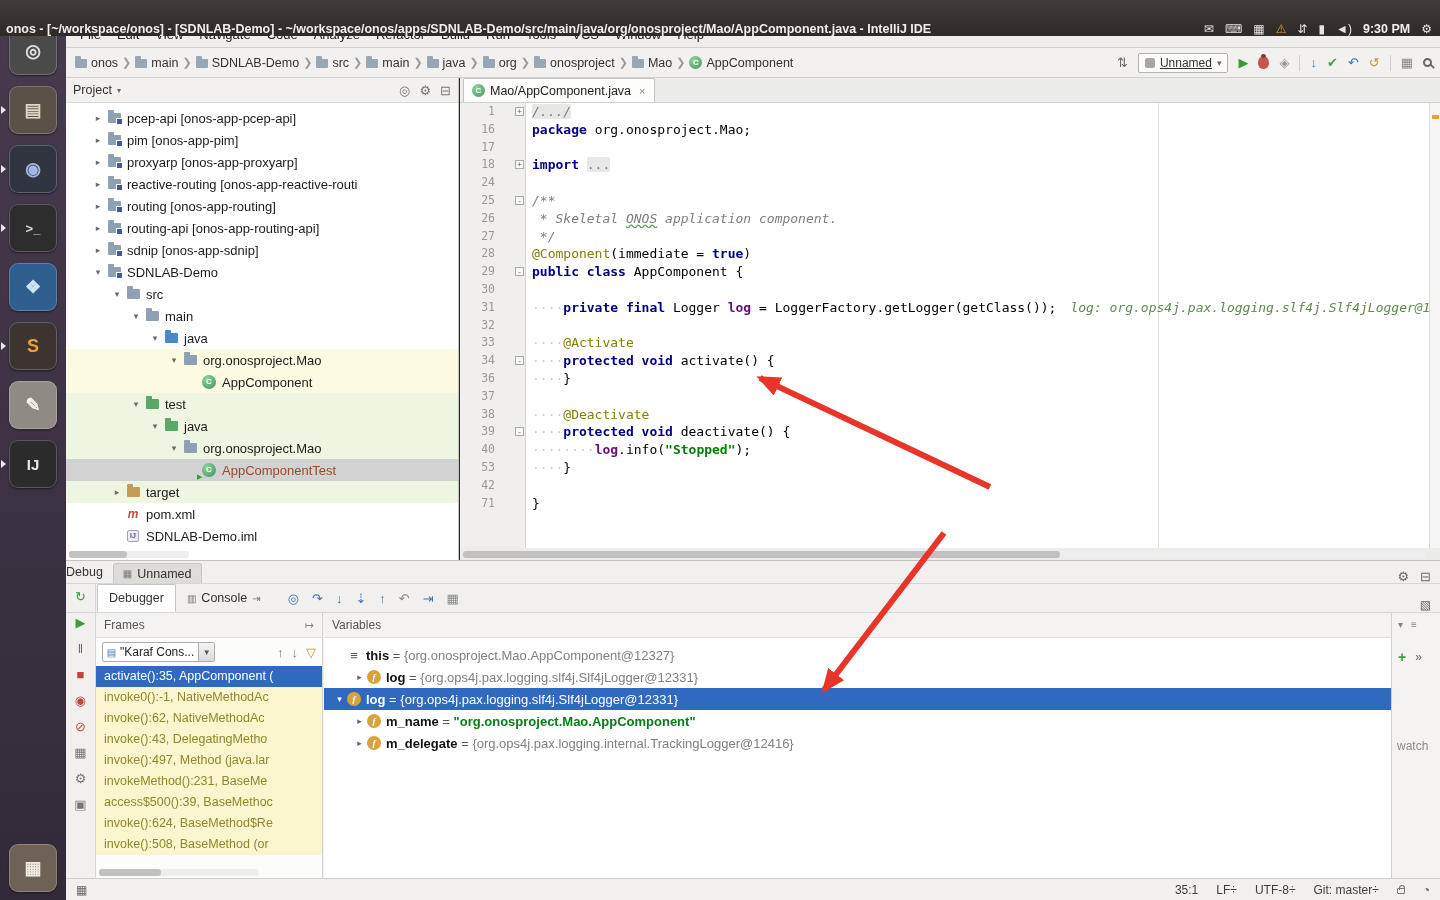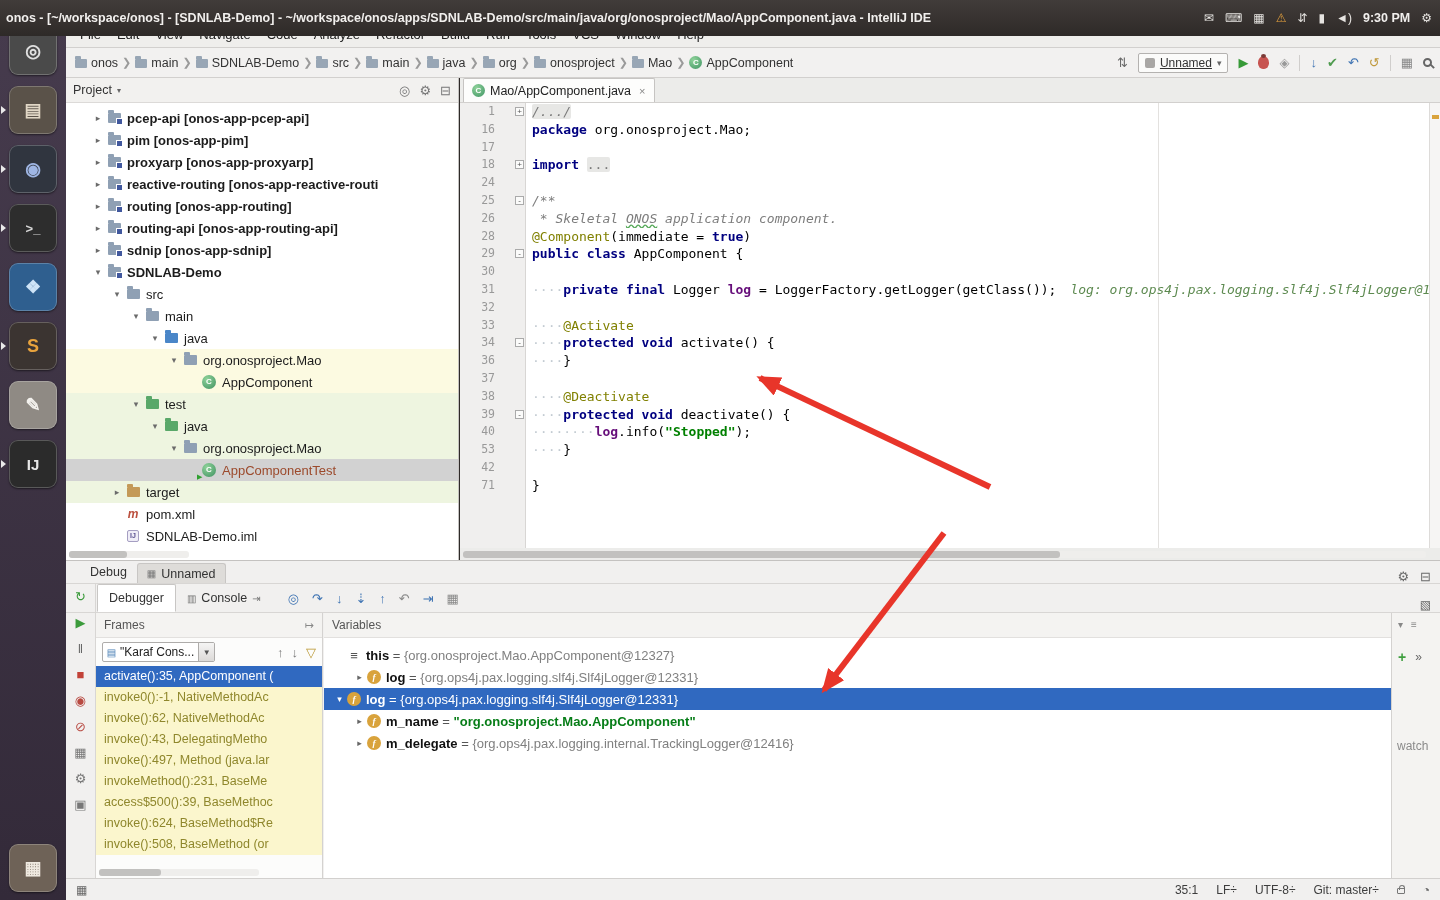--- a/index.html
+++ b/index.html
@@ -1,20 +1,20 @@
 <!DOCTYPE html>
 <html><head>
 <meta charset="utf-8">
 <style>
   *{margin:0;padding:0;box-sizing:border-box}
   html,body{width:1440px;height:900px;overflow:hidden;background:#2e2a28;font-family:"Liberation Sans",sans-serif}
   #stage{position:absolute;inset:0;width:1440px;height:900px}
 
   
-  #ubuntu-bar{position:absolute;left:0;top:0;width:1440px;height:36px;background:linear-gradient(#413c3a,#2e2a28);display:flex;align-items:center;color:#f1efed;z-index:20}
+  #ubuntu-bar{position:absolute;left:0;top:0;width:1440px;height:36px;background:linear-gradient(#413c3a,#2e2a28);display:flex;align-items:flex-end;color:#f1efed;z-index:20}
   .ub-title{font-size:12.5px;font-weight:bold;padding-left:6px;flex:1;white-space:nowrap;overflow:hidden}
   .tray{display:flex;align-items:center;gap:11px;padding-right:8px}
   .ticon{color:#e6e4e1;font-size:12px;line-height:1}
   .clock{font-size:12.5px;font-weight:bold}
 
   
   #dock{position:absolute;left:0;top:22px;width:66px;height:878px;background:linear-gradient(180deg,#463b4d,#332a39);display:flex;flex-direction:column;align-items:center;padding-top:5px;gap:11px;z-index:19}
   .dock-item{position:relative;width:48px;height:48px;flex:none}
   .dock-item .tile{position:absolute;inset:0;border-radius:9px;display:flex;align-items:center;justify-content:center;font-size:18px;font-weight:bold;box-shadow:inset 0 0 0 1px rgba(255,255,255,.22),0 1px 2px rgba(0,0,0,.5)}
   .run-ind{position:absolute;left:-8px;top:20px;width:0;height:0;border-left:5px solid #e9e9e9;border-top:4px solid transparent;border-bottom:4px solid transparent}
@@ -59,21 +59,21 @@
   .f-module,.f-folder,.f-pkg{background:#8fa0b4}
   .f-src{background:#4a86c8}
   .f-testdir{background:#59a869}
   .f-target{background:#c49a58}
   .f-module::after{content:"";position:absolute;right:-2px;bottom:-2px;width:5px;height:5px;background:#41589e;border:1px solid #fff}
   .cico{width:14px;height:14px;border-radius:50%;background:radial-gradient(circle at 35% 30%,#8fd39a,#3f9060);color:#fff;font-size:8px;font-weight:bold;line-height:14px;text-align:center}
   .tico.test::after{content:"▶";position:absolute;left:-3px;bottom:-3px;font-size:7px;color:#2fa12f}
   .mico{font-size:12px;font-weight:bold;font-style:italic;color:#bb4f3d}
   .imlico{font-size:7px;font-weight:bold;color:#5a5090;border:1px solid #a59ec2;background:#efedf7;width:12px;height:12px;line-height:10px;text-align:center;border-radius:2px}
   .tlabel{white-space:pre}
-  .b{font-weight:bold}
+  .b{font-weight:normal}
   .testname{color:#9c4a2c}
   .scope-main{background:#fcfae1}
   .scope-test{background:#eef5e0}
   .sel-row{background:#d2d2d2}
   .hscroll{position:absolute;bottom:2px;left:3px;right:3px;height:7px;background:#efeeec;border-radius:3px}
   .hthumb{height:7px;border-radius:3px;background:#c2c1bf}
 
   
   #editor{position:absolute;left:460px;top:78px;width:980px;height:482px;background:#ececea;z-index:3}
   .tabbar{height:25px;background:#ececea;border-bottom:1px solid #d2d0ce;display:flex;align-items:flex-end;padding-left:3px}
@@ -103,21 +103,21 @@
   .eline.exec .code{background:#2767c4;font-weight:bold}
   .eline.exec .code span{color:#fff !important}
   .eline.exec .code .hint{color:#c9e59b !important;font-weight:normal}
   .eline.exec .code .ws{color:#8fb2e2 !important}
   .errstripe{position:absolute;right:0;top:25px;bottom:12px;width:11px;background:#f6f5f4;border-left:1px solid #dddbd9;z-index:2}
   .mark-warn{position:absolute;top:12px;left:2px;width:7px;height:4px;background:#d9a33c}
   .ehscroll{position:absolute;bottom:2px;left:3px;right:14px;height:7px;background:#efeeec;border-radius:3px}
 
   
   #debug-panel{position:absolute;left:66px;top:560px;width:1374px;height:318px;background:#f1f0ef;border-top:1px solid #c4c2c0;z-index:4}
-  .dbg-header{height:23px;display:flex;align-items:flex-end;border-bottom:1px solid #d8d6d4;padding-left:24px;gap:10px}
+  .dbg-header{height:23px;display:flex;align-items:flex-end;border-bottom:1px solid #d8d6d4;padding-left:0;gap:10px}
   .dbg-title{font-size:12.5px;color:#333;line-height:22px}
   .dbg-session{display:flex;align-items:center;gap:5px;background:#dedcd9;border:1px solid #c8c6c4;border-bottom:none;border-radius:3px 3px 0 0;height:20px;padding:0 9px}
   .dbg-session .sico{font-size:10px;color:#777}
   .dbg-session .slabel{font-size:12.5px;color:#333}
   .dbg-hicons{margin-left:auto;display:flex;gap:11px;padding-right:9px;color:#666;font-size:12px;line-height:22px}
   .dbg-tabs{height:29px;display:flex;align-items:flex-end;border-bottom:1px solid #d8d6d4;padding-left:31px}
   .dtab{height:28px;display:flex;align-items:center;gap:5px;padding:0 11px;font-size:12.5px;color:#333}
   .dtab.active{background:#fff;border:1px solid #c8c6c4;border-bottom:1px solid #fff;border-radius:2px 2px 0 0}
   .dtab .dtico{font-size:10px;color:#777}
   .dbg-ticons{display:flex;gap:13px;margin-left:16px;align-items:center;height:28px}
@@ -530,20 +530,25 @@
               <span class="foldbox">-</span>
             </span>
             <span class="code"><span class="doc">/**</span></span>
           </div>
           <div class="eline">
             <span class="ln">26</span>
             <span class="gmid"></span>
             <span class="code"><span class="doc"> * Skeletal </span><span class="doc typo">ONOS</span><span class="doc"> application component.</span></span>
           </div>
           <div class="eline">
+            <span class="ln">27</span>
+            <span class="gmid"></span>
+            <span class="code"><span class="doc"> */</span></span>
+          </div>
+          <div class="eline">
             <span class="ln">28</span>
             <span class="gmid"></span>
             <span class="code"><span class="ann">@Component</span><span>(immediate = </span><span class="kw">true</span><span>)</span></span>
           </div>
           <div class="eline">
             <span class="ln">29</span>
             <span class="gmid">
               <span class="foldbox">-</span>
             </span>
             <span class="code"><span class="kw">public class </span><span>AppComponent {</span></span>

